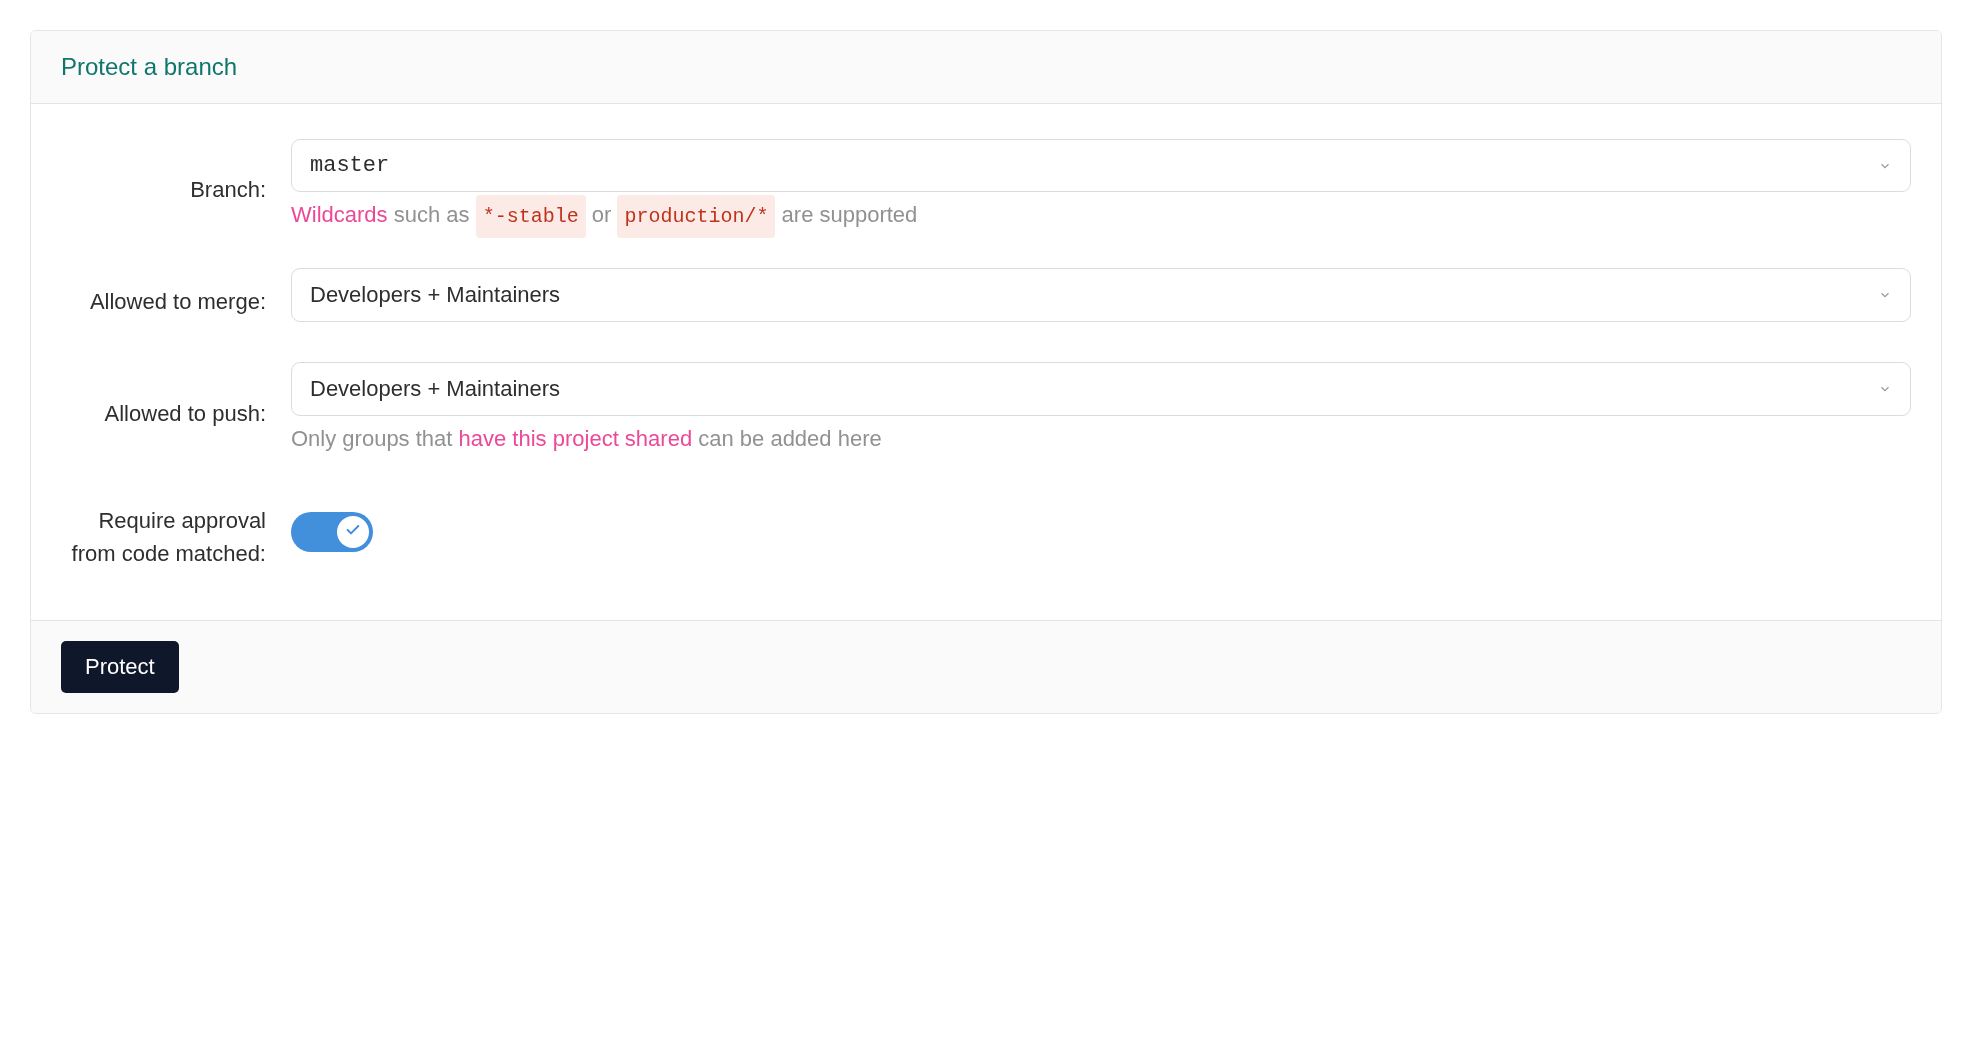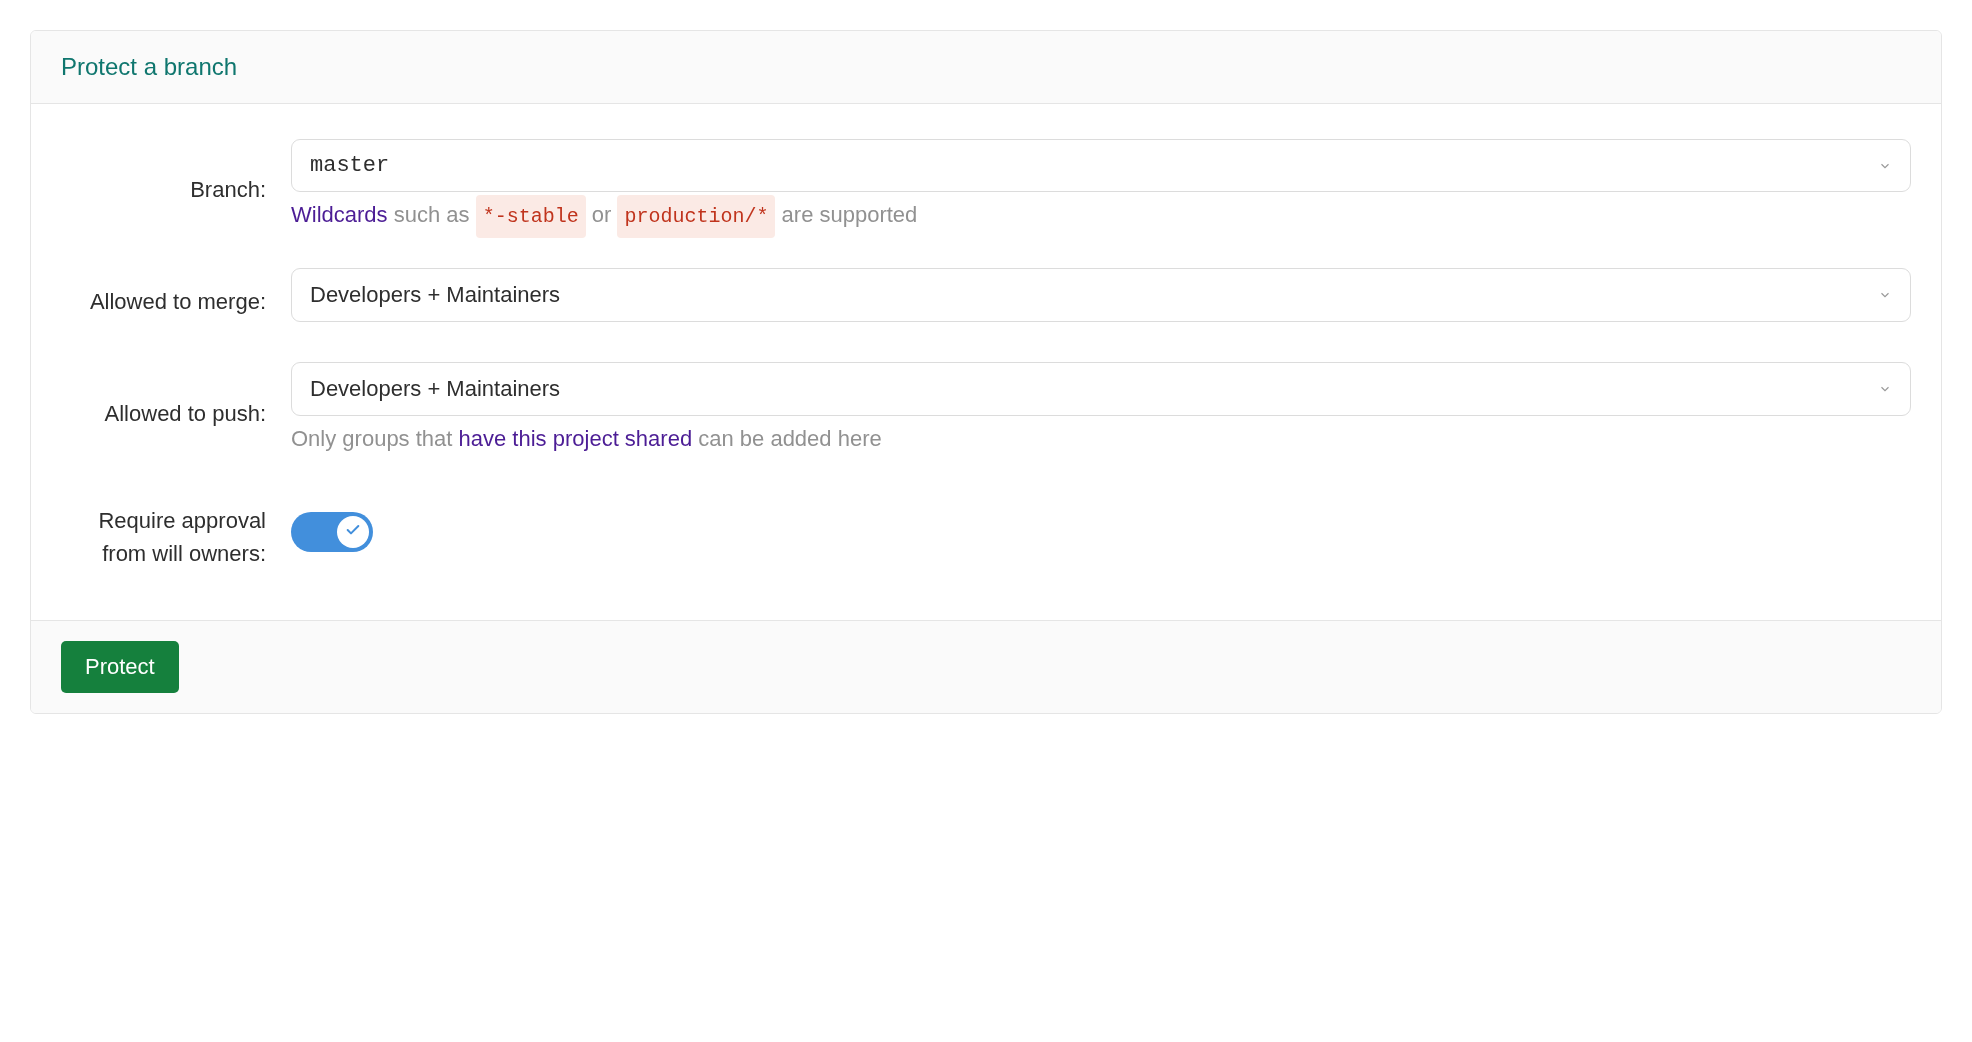--- a/index.html
+++ b/index.html
@@ -68,21 +68,21 @@
 .chevron {
   color: #999;
   display: inline-flex;
 }
 .help-text {
   margin-top: 10px;
   font-size: 22px;
   color: #919191;
 }
 .help-text .link {
-  color: #4c1d95;
+  color: #ec4899;
   cursor: pointer;
 }
 .code-pill {
   font-family: "SFMono-Regular", Consolas, "Liberation Mono", Menlo, monospace;
   background: #fbeae5;
   color: #c0341d;
   padding: 10px 7px;
   border-radius: 4px;
   font-size: 20px;
 }
@@ -105,21 +105,21 @@
   background: #fff;
   border-radius: 50%;
   display: flex;
   align-items: center;
   justify-content: center;
 }
 .check-icon {
   color: #428fdc;
 }
 .btn-primary {
-  background: #15803d;
+  background: #0f172a;
   color: #fff;
   border: none;
   border-radius: 5px;
   padding: 13px 24px;
   font-size: 22px;
   cursor: pointer;
 }
 </style>
 </head>
 <body>
@@ -174,21 +174,21 @@
               </svg>
           </span>
         </div>
         <div class="help-text">
           <span>Only groups that </span><span class="link">have this project shared</span><span> can be added here</span>
         </div>
       </div>
     </div>
 
     <div class="form-row">
-      <div class="form-label">Require approval from will owners:</div>
+      <div class="form-label">Require approval from code matched:</div>
       <div class="form-field">
         <div class="toggle">
           <div class="toggle-knob">
             <span class="check-icon">
               <svg width="16" height="16" viewBox="0 0 24 24" fill="none" stroke="currentColor" stroke-width="3" stroke-linecap="round" stroke-linejoin="round">
                   <polyline points="20 6 9 17 4 12"></polyline>
                 </svg>
             </span>
           </div>
         </div>

